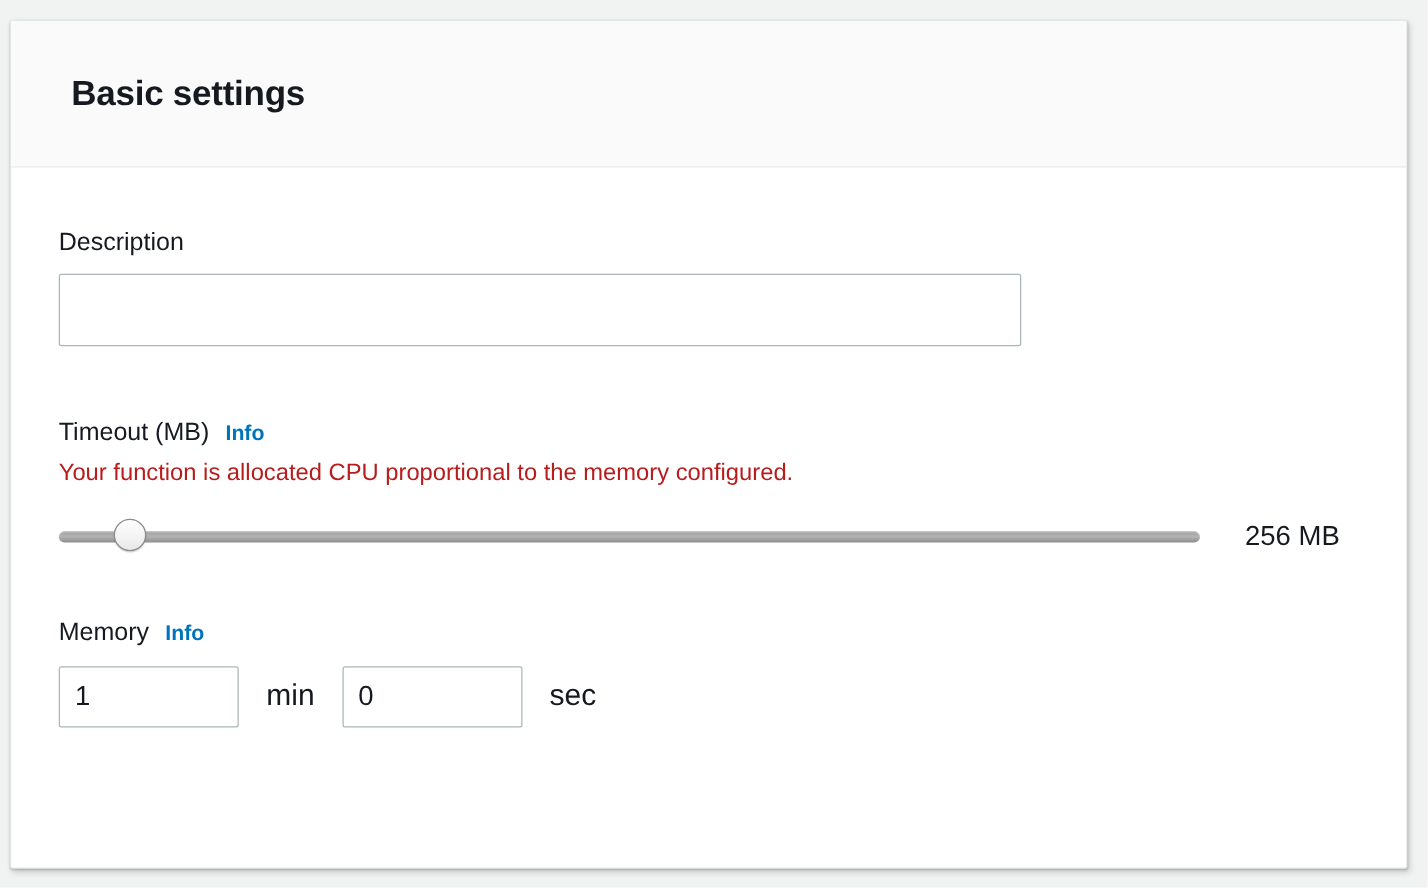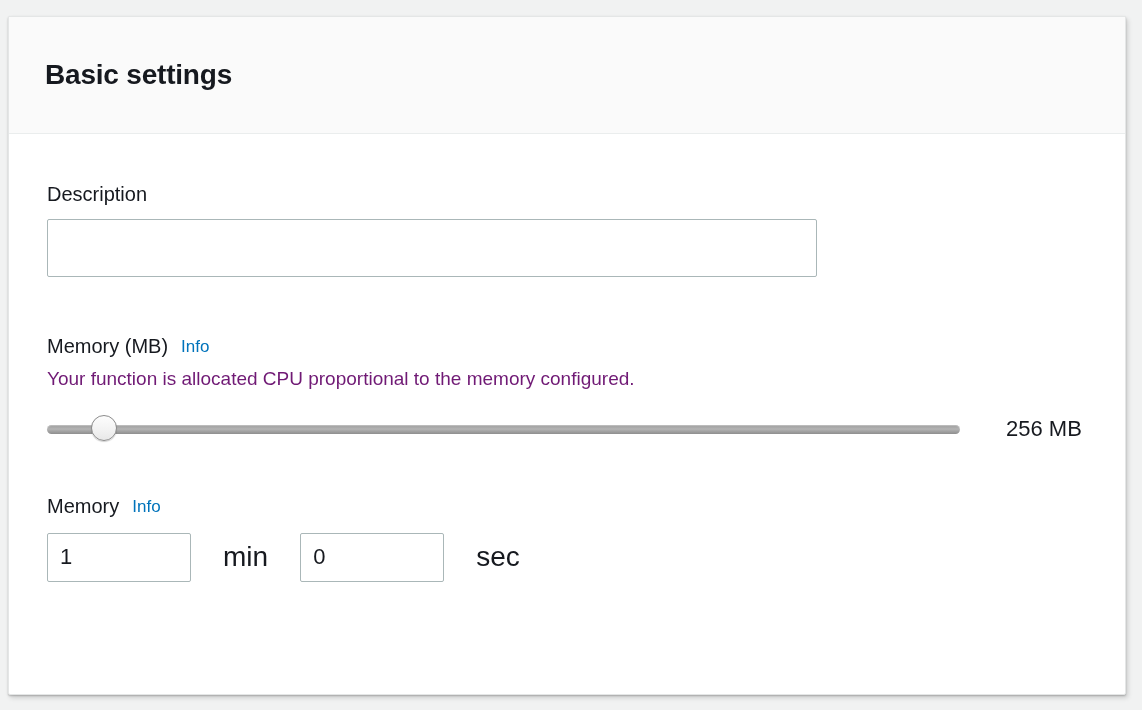--- a/index.html
+++ b/index.html
@@ -27,21 +27,21 @@
     box-shadow: 0 1px 2px rgba(0,0,0,0.22), 2px 3px 5px rgba(0,0,0,0.14);
     box-sizing: border-box;
   }
 
   .panel-header {
     height: 117px;
     background: #fafafa;
     border-bottom: 1px solid #eaeded;
     display: flex;
     align-items: center;
-    padding: 0 36px;
+    padding: 0 48px;
     box-sizing: border-box;
   }
 
   .panel-title {
     font-size: 28px;
     font-weight: bold;
     color: #16191f;
     letter-spacing: -0.2px;
     line-height: 1.1;
   }
@@ -59,29 +59,29 @@
     font-size: 20px;
     color: #16191f;
     line-height: 1.25;
     display: flex;
     align-items: center;
     gap: 13px;
   }
 
   .info-link {
     font-size: 17px;
-    font-weight: normal;
+    font-weight: bold;
     color: #0073bb;
     cursor: pointer;
     text-decoration: none;
   }
 
   .field-desc {
     font-size: 19px;
-    color: #701a75;
+    color: #b91c1c;
     line-height: 1.3;
     margin-top: 8px;
   }
 
   .text-input {
     display: block;
     width: 770px;
     height: 58px;
     margin-top: 12px;
     border: 1px solid #aab7b8;
@@ -134,21 +134,21 @@
     background: linear-gradient(to bottom, #fdfdfd 0%, #f3f3f3 55%, #e8e8e8 100%);
     border: 1px solid #8c8c8c;
     box-sizing: border-box;
     box-shadow: 0 1px 1px rgba(0,0,0,0.18);
     cursor: pointer;
   }
 
   .slider-value {
     font-size: 22px;
     color: #16191f;
-    margin-left: 46px;
+    margin-left: 36px;
     white-space: nowrap;
   }
 
   .timeout-block {
     margin-top: 50px;
   }
 
   .timeout-row {
     display: flex;
     align-items: center;
@@ -163,23 +163,23 @@
     background: #ffffff;
     box-sizing: border-box;
     font-size: 22px;
     color: #16191f;
     padding: 0 12px;
     font-family: "Liberation Sans", "DejaVu Sans", sans-serif;
     outline: none;
   }
 
   .unit-label {
-    font-size: 28px;
-    color: #16191f;
-    margin: 0 32px;
+    font-size: 24px;
+    color: #16191f;
+    margin: 0 22px;
   }
   .unit-label.last {
     margin-right: 0;
     text-align: center;
   }
 </style>
 </head>
 <body>
 
 <div class="panel">
@@ -192,21 +192,21 @@
 
     <div class="field-group">
       <div class="field-label">
         <span>Description</span>
       </div>
       <input class="text-input" type="text" value="" placeholder="" style="">
     </div>
 
     <div class="field-group memory-block">
       <div class="field-label">
-        <span>Memory (MB)</span>
+        <span>Timeout (MB)</span>
         <span class="info-link">Info</span>
       </div>
       <div class="field-desc">Your function is allocated CPU proportional to the memory configured.</div>
       <div class="slider-row">
         <div class="slider-wrap">
           <div class="slider-track"></div>
           <div class="slider-thumb" style="left: 44px;"></div>
         </div>
         <div class="slider-value">256 MB</div>
       </div>

